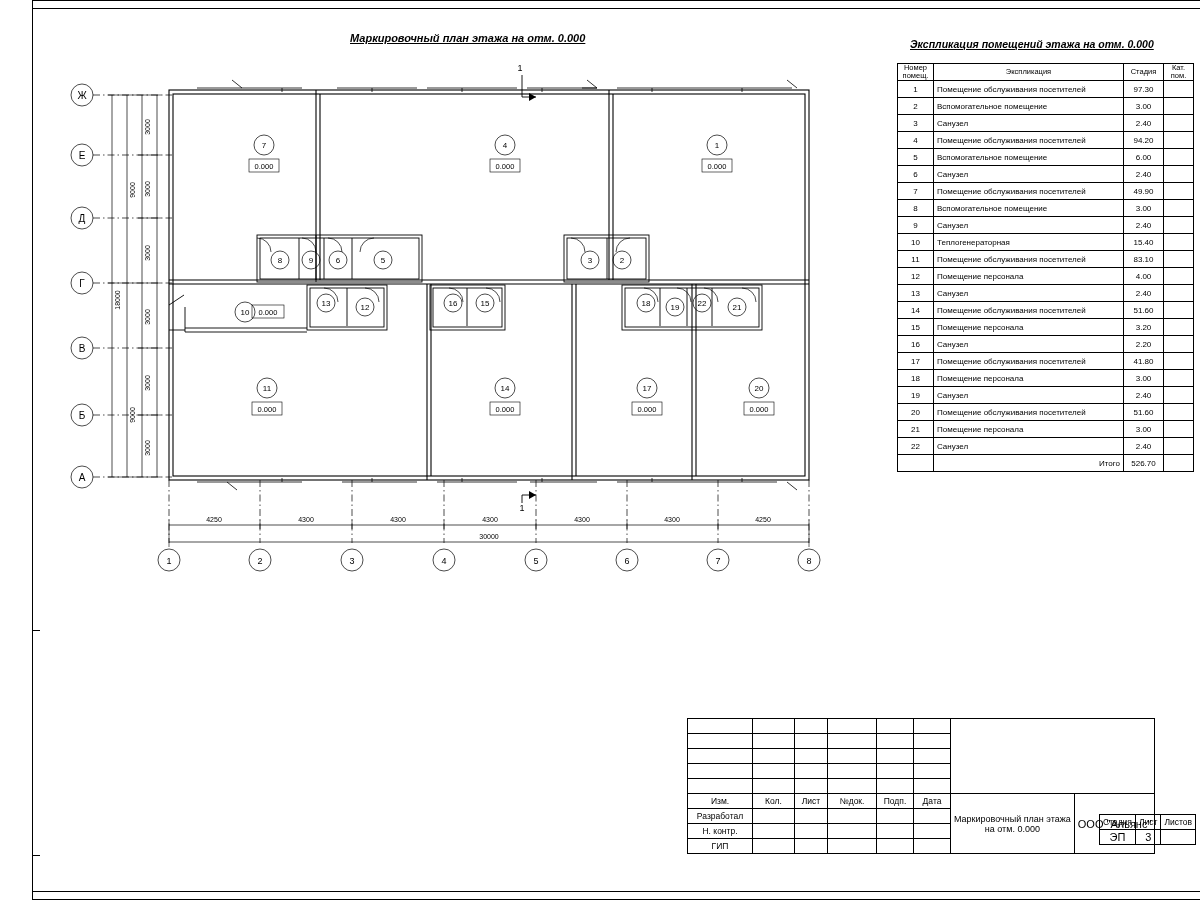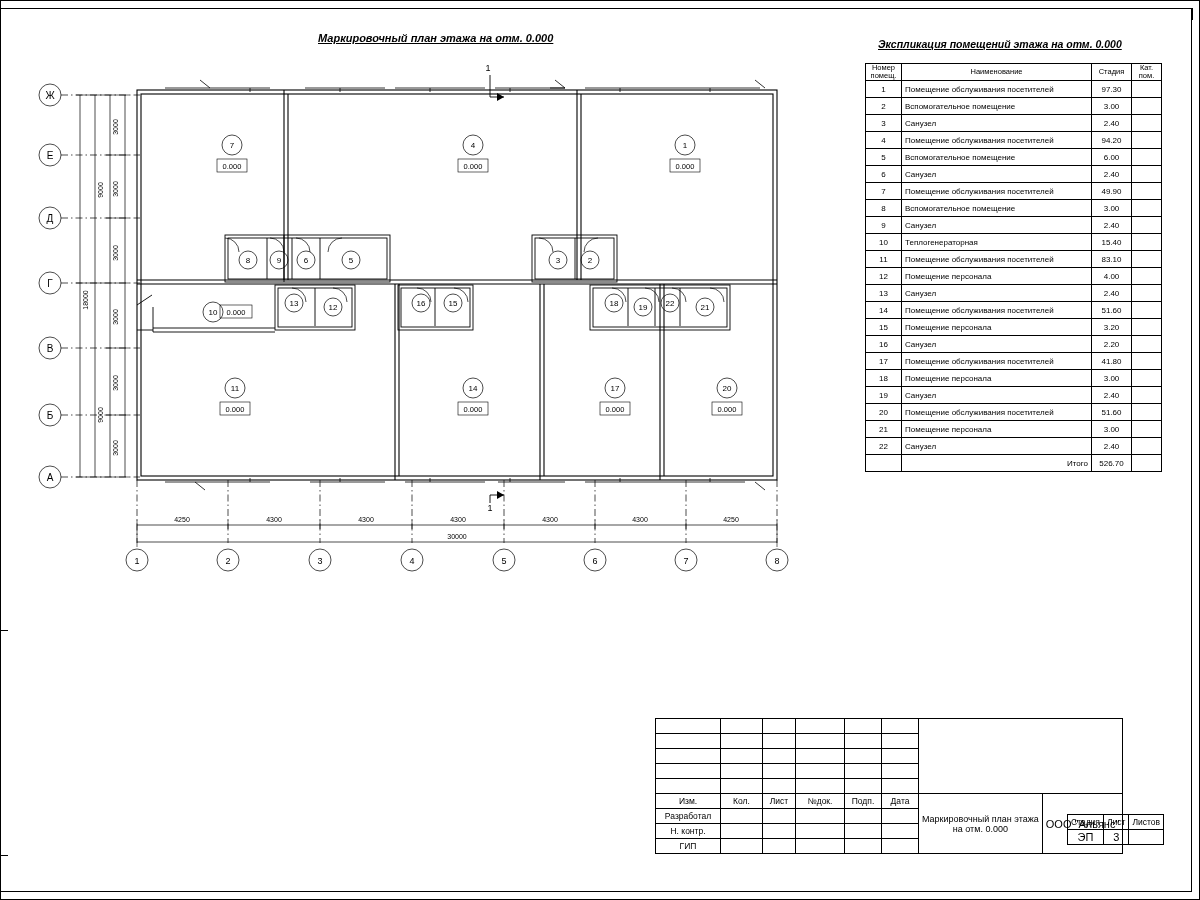--- a/index.html
+++ b/index.html
@@ -1,17 +1,17 @@
 <!DOCTYPE html>
 <html><head>
 <meta charset="utf-8">
 <style>
   html,body{margin:0;padding:0;background:#ffffff;}
   body{width:1200px;height:900px;position:relative;font-family:"Liberation Sans",sans-serif;color:#000;overflow:hidden;}
-  .sheet{position:absolute;inset:0;}
+  .sheet{position:absolute;inset:0;margin-left:32px;}
   .frame-outer{position:absolute;left:0;top:0;width:1200px;height:900px;border:1px solid #000;box-sizing:border-box;}
   .frame-inner{position:absolute;left:0px;top:8px;width:1192px;height:884px;border:1px solid #000;box-sizing:border-box;border-left:none;}
   .vline{position:absolute;background:#000;width:1px;}
   .hline{position:absolute;background:#000;height:1px;}
 
   
   .title-plan{position:absolute;left:318px;top:32px;font-size:11px;font-style:italic;font-weight:bold;text-decoration:underline;white-space:nowrap;}
   .title-expl{position:absolute;left:878px;top:38px;font-size:10.5px;font-style:italic;font-weight:bold;text-decoration:underline;white-space:nowrap;}
 
   
@@ -360,21 +360,21 @@
       </g>
     </g>
   </svg>
 
   <table class="expl">
     <thead>
       <tr>
         <th class="c-num">
           <span>Номер</span><br><span>помещ.</span>
         </th>
-        <th class="c-name">Наименование</th>
+        <th class="c-name">Экспликация</th>
         <th class="c-area">Стадия</th>
         <th class="c-kat">
           <span>Кат.</span><br><span>пом.</span>
         </th>
       </tr>
     </thead>
     <tbody id="expl-body">
         <tr>
           <td class="c-num">1</td>
           <td class="c-name">Помещение обслуживания посетителей</td>

